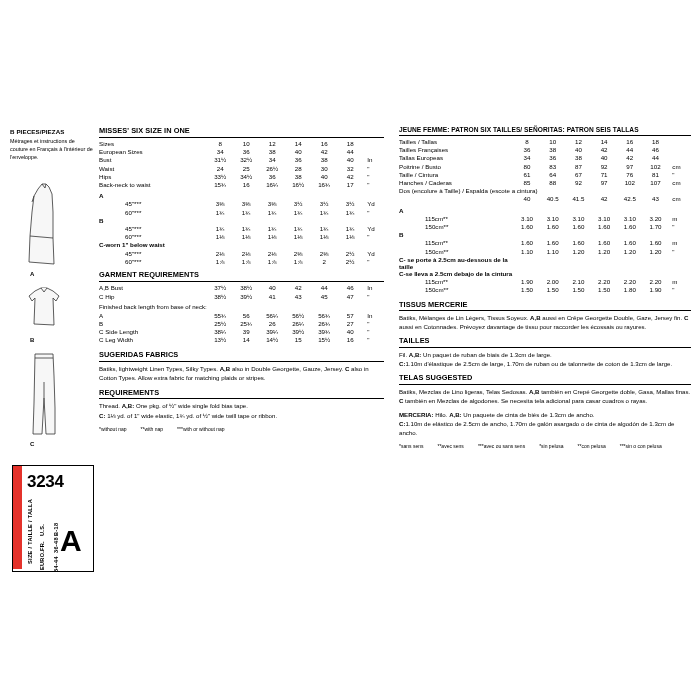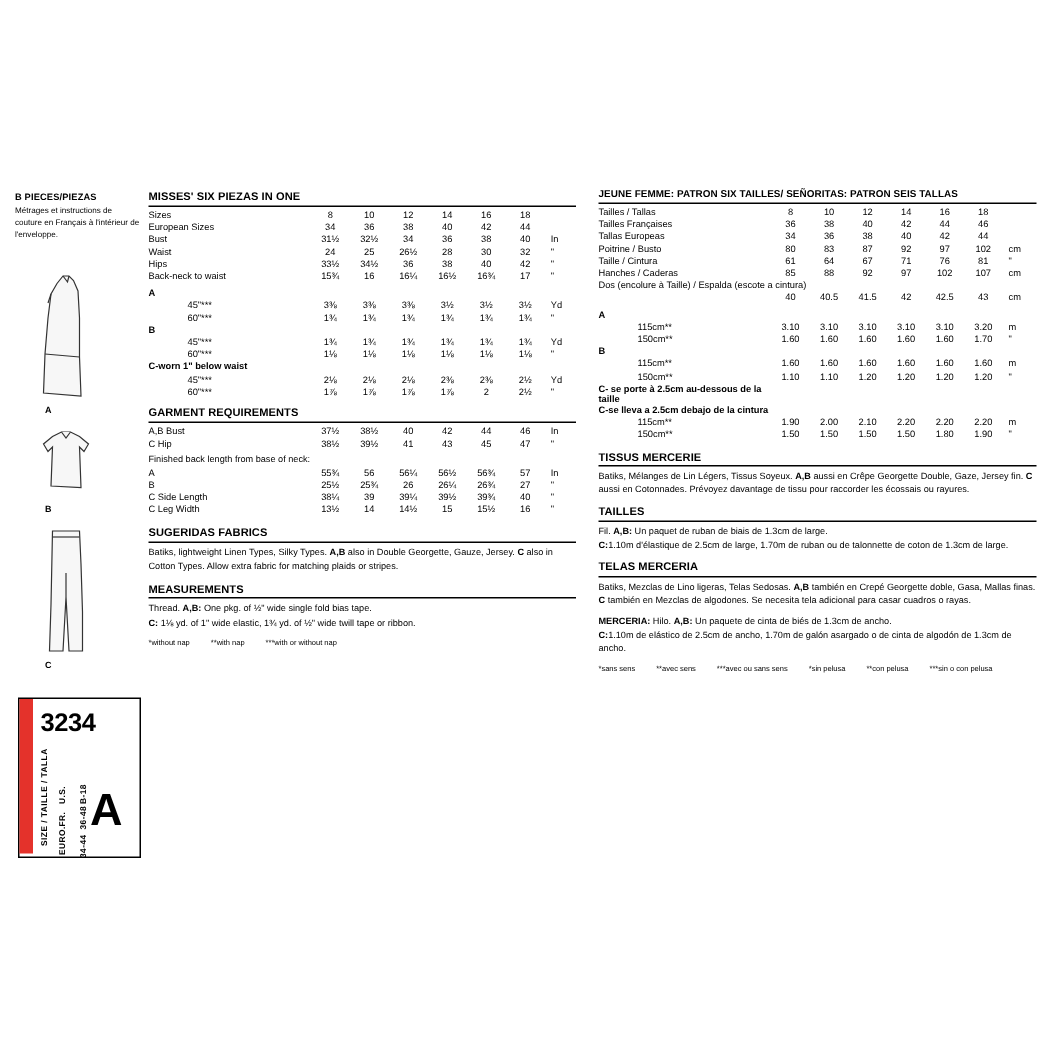--- a/index.html
+++ b/index.html
@@ -199,21 +199,21 @@
     <div class="vert us">U.S.</div>
     <div class="vert fr">FR.</div>
     <div class="vert eu">EURO.</div>
     <div class="vert numbers1">B-18</div>
     <div class="vert numbers2">36-48</div>
     <div class="vert numbers3">34-44</div>
     <div class="bigA">A</div>
   </div>
 
   <div class="center-col">
-    <div class="sec-title">MISSES' SIX PIEZAS IN ONE</div>
+    <div class="sec-title">MISSES' SIX SIZE IN ONE</div>
 
     <table class="t">
       <colgroup>
         <col style="width:104px">
           <col style="width:25px">
           <col style="width:25px">
           <col style="width:25px">
         <col style="width:25px">
           <col style="width:25px">
           <col style="width:25px">
@@ -476,21 +476,21 @@
             <td class="num">15½</td>
             <td class="num">16</td>
             <td class="unit">"</td>
           </tr>
         </tbody>
     </table>
 
     <div class="sec-title" style="margin-top:6px;">SUGERIDAS FABRICS</div>
     <div class="note">Batiks, lightweight Linen Types, Silky Types. <b>A,B</b> also in Double Georgette, Gauze, Jersey. <b>C</b> also in Cotton Types. Allow extra fabric for matching plaids or stripes.</div>
 
-    <div class="sec-title" style="margin-top:6px;">MEASUREMENTS</div>
+    <div class="sec-title" style="margin-top:6px;">REQUIREMENTS</div>
     <div class="note">Thread. <b>A,B:</b> One pkg. of ½" wide single fold bias tape.<br><b>C:</b> 1⅛ yd. of 1" wide elastic, 1¾ yd. of ½" wide twill tape or ribbon.</div>
 
     <div class="footnote" id="en-foot"><span>*without nap</span><span>**with nap</span><span>***with or without nap</span></div>
   </div>
 
   <div class="right-col">
     <div class="sec-title" style="font-size:6.6px;">JEUNE FEMME: PATRON SIX TAILLES/ SEÑORITAS: PATRON SEIS TALLAS</div>
 
     <table class="t">
       <colgroup>
@@ -692,21 +692,21 @@
           </tr>
         </tbody>
     </table>
 
     <div class="sec-title" style="margin-top:6px;">TISSUS MERCERIE</div>
     <div class="note">Batiks, Mélanges de Lin Légers, Tissus Soyeux. <b>A,B</b> aussi en Crêpe Georgette Double, Gaze, Jersey fin. <b>C</b> aussi en Cotonnades. Prévoyez davantage de tissu pour raccorder les écossais ou rayures.</div>
 
     <div class="sec-title" style="margin-top:5px;">TAILLES</div>
     <div class="note">Fil. <b>A,B:</b> Un paquet de ruban de biais de 1.3cm de large.<br><b>C:</b>1.10m d'élastique de 2.5cm de large, 1.70m de ruban ou de talonnette de coton de 1.3cm de large.</div>
 
-    <div class="sec-title" style="margin-top:5px;">TELAS MERCERIA</div>
+    <div class="sec-title" style="margin-top:5px;">TELAS SUGGESTED</div>
     <div class="note">Batiks, Mezclas de Lino ligeras, Telas Sedosas. <b>A,B</b> también en Crepé Georgette doble, Gasa, Mallas finas. <b>C</b> también en Mezclas de algodones. Se necesita tela adicional para casar cuadros o rayas.</div>
 
     <div class="note" style="margin-top:5px;">
       <b>MERCERIA:</b>
       <span>Hilo. <b>A,B:</b> Un paquete de cinta de biés de 1.3cm de ancho.<br><b>C:</b>1.10m de elástico de 2.5cm de ancho, 1.70m de galón asargado o de cinta de algodón de 1.3cm de ancho.</span>
     </div>
 
     <div class="footnote" id="fr-foot"><span>*sans sens</span><span>**avec sens</span><span>***avec ou sans sens</span><span>*sin pelusa</span><span>**con pelusa</span><span>***sin o con pelusa</span></div>
   </div>
 

